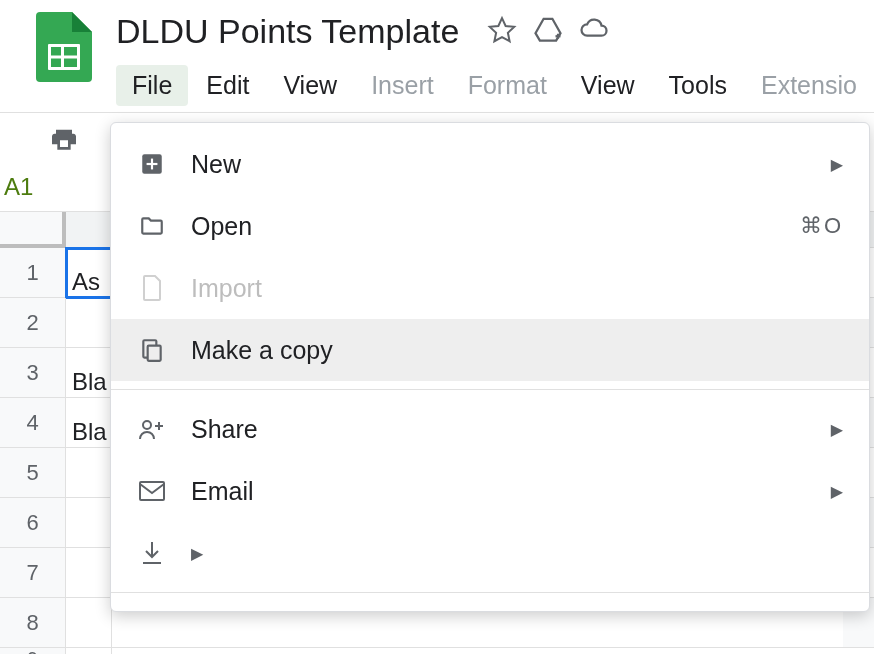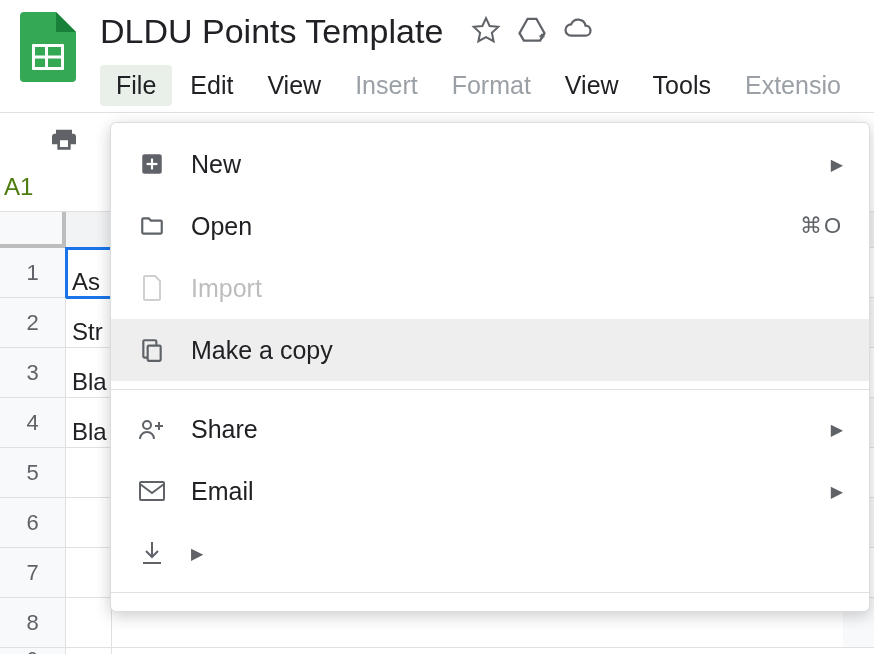--- a/index.html
+++ b/index.html
@@ -11,21 +11,21 @@
       font-family: Arial, sans-serif;
       background: #fff;
       overflow: hidden;
       width: 874px;
       height: 654px;
       position: relative;
     }
     .top-area {
       display: flex;
       align-items: flex-start;
-      padding: 12px 0 0 20px;
+      padding: 12px 0 0 36px;
     }
     .sheets-logo {
       width: 56px;
       height: 70px;
       background: #34a853;
       border-radius: 4px;
       position: relative;
       flex-shrink: 0;
     }
     .sheets-logo .fold {
@@ -328,21 +328,20 @@
       <div class="col-head"></div>
       <div class="spacer-col"></div>
     </div>
     <div class="row">
       <div class="row-head">1</div>
       <div class="cell cell-a selected">As</div>
       <div class="spacer-col"></div>
     </div>
     <div class="row">
       <div class="row-head">2</div>
-      <div class="cell cell-a">Str</div>
       <div class="spacer-col"></div>
     </div>
     <div class="row">
       <div class="row-head">3</div>
       <div class="cell cell-a">Bla</div>
       <div class="spacer-col"></div>
     </div>
     <div class="row">
       <div class="row-head">4</div>
       <div class="cell cell-a">Bla</div>

